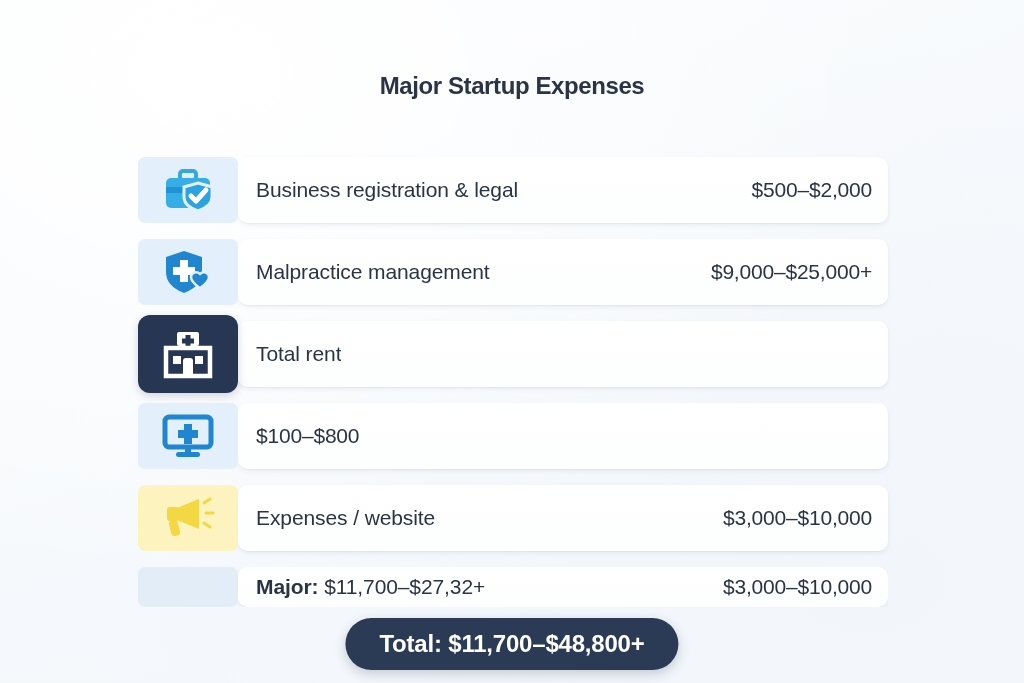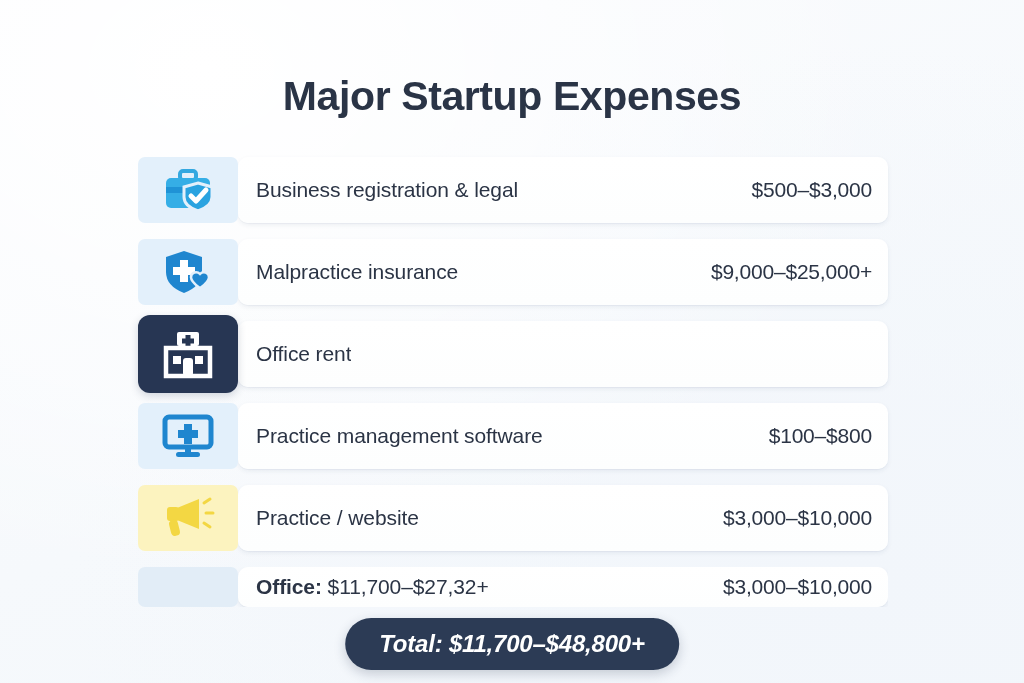--- a/index.html
+++ b/index.html
@@ -23,21 +23,21 @@
       linear-gradient(160deg, #fbfcfe 0%, #f6f9fc 55%, #f3f7fb 100%);
   }
 
   
   .page-title {
     position: absolute;
     top: 72px;
     left: 0;
     width: 1024px;
     text-align: center;
-    font-size: 41px;
+    font-size: 24px;
     font-weight: 700;
     letter-spacing: -0.4px;
     color: #2a3446;
     line-height: 1.2;
   }
 
   
   .rows {
     position: absolute;
     top: 157px;
@@ -130,21 +130,20 @@
     top: 618px;
     background: #2c3b55;
     color: #ffffff;
     font-size: 24px;
     font-weight: 600;
     letter-spacing: -0.2px;
     padding: 12px 34px;
     border-radius: 26px;
     white-space: nowrap;
     box-shadow: 0 4px 12px rgba(30, 45, 75, 0.22);
-    font-style: italic;
   }
 </style>
 </head>
 <body>
 
 <div class="canvas"></div>
 
 <div class="page-title">Major Startup Expenses</div>
 
 <div class="rows">
@@ -154,91 +153,90 @@
       <svg width="56" height="48" viewBox="0 0 56 48">
         <rect x="20" y="5" width="16" height="9" rx="3" fill="none" stroke="#34a8e0" stroke-width="4"></rect>
         <rect x="6" y="12" width="44" height="30" rx="5" fill="#35aee6"></rect>
         <rect x="6" y="21" width="44" height="6" fill="#1f93d6"></rect>
         <path d="M38 17 L52 21 L52 31 Q52 40 38 45 Q24 40 24 31 L24 21 Z" fill="#2aa3e0" stroke="#e3f0fb" stroke-width="3"></path>
         <path d="M31 30 l5 5 l10 -11" fill="none" stroke="#ffffff" stroke-width="5" stroke-linecap="round" stroke-linejoin="round"></path>
       </svg>
     </div>
     <div class="row-card">
       <span class="row-label">Business registration &amp; legal</span>
-      <span class="row-amount">$500–$3,000</span>
+      <span class="row-amount">$500–$2,000</span>
     </div>
   </div>
 
   <div class="row">
     <div class="icon-tile tile-blue">
       <svg width="52" height="48" viewBox="0 0 52 48">
         <path d="M22 3 L40 9 L40 24 Q40 38 22 45 Q4 38 4 24 L4 9 Z" fill="#1f86cf"></path>
         <path d="M18 12 h8 v7 h7 v8 h-7 v7 h-8 v-7 h-7 v-8 h7 z" fill="#ffffff"></path>
         <path d="M38 26 c3.2 -3.4 9 -1.6 9 3.2 c0 4.6 -6 8.6 -9 11 c-3 -2.4 -9 -6.4 -9 -11 c0 -4.8 5.8 -6.6 9 -3.2 z" fill="#1f86cf" stroke="#e3f0fb" stroke-width="2.5"></path>
       </svg>
     </div>
     <div class="row-card">
-      <span class="row-label">Malpractice insurance</span>
+      <span class="row-label">Malpractice management</span>
       <span class="row-amount">$9,000–$25,000+</span>
     </div>
   </div>
 
   <div class="row">
     <div class="icon-tile tile-dark">
       <svg width="56" height="50" viewBox="0 0 56 50">
         <rect x="17" y="3" width="22" height="14" rx="2" fill="#ffffff"></rect>
         <path d="M25.5 6 h5 v3.5 h3.5 v5 h-3.5 v3.5 h-5 v-3.5 h-3.5 v-5 h3.5 z" fill="#273653"></path>
         <path d="M6 19 h44 v28 h-44 z" fill="none" stroke="#ffffff" stroke-width="4.5"></path>
         <rect x="13" y="27" width="8" height="8" fill="#ffffff"></rect>
         <rect x="35" y="27" width="8" height="8" fill="#ffffff"></rect>
         <rect x="23" y="29" width="10" height="18" rx="3" fill="#ffffff"></rect>
       </svg>
     </div>
     <div class="row-card">
-      <span class="row-label">Office rent</span>
+      <span class="row-label">Total rent</span>
     </div>
   </div>
 
   <div class="row">
     <div class="icon-tile tile-blue">
       <svg width="54" height="46" viewBox="0 0 54 46">
         <rect x="4" y="4" width="46" height="30" rx="4" fill="none" stroke="#1f86cf" stroke-width="5"></rect>
         <path d="M23 11 h8 v6 h6 v8 h-6 v6 h-8 v-6 h-6 v-8 h6 z" fill="#1f86cf"></path>
         <rect x="24" y="34" width="6" height="6" fill="#1f86cf"></rect>
         <rect x="15" y="39" width="24" height="5" rx="2.5" fill="#1f86cf"></rect>
       </svg>
     </div>
     <div class="row-card">
-      <span class="row-label">Practice management software</span>
       <span class="row-amount">$100–$800</span>
     </div>
   </div>
 
   <div class="row">
     <div class="icon-tile tile-yellow">
       <svg width="54" height="46" viewBox="0 0 54 46">
         <path d="M38 4 L38 34 L16 25 L16 13 Z" fill="#f3d743"></path>
         <rect x="6" y="12" width="12" height="14" rx="3" fill="#f3d743"></rect>
         <rect x="9" y="25" width="9" height="16" rx="4" fill="#f3d743" transform="rotate(-14 13 33)"></rect>
         <g stroke="#f3d743" stroke-width="3" stroke-linecap="round">
           <line x1="43" y1="8" x2="49" y2="4"></line>
           <line x1="45" y1="18" x2="52" y2="18"></line>
           <line x1="43" y1="28" x2="49" y2="32"></line>
         </g>
       </svg>
     </div>
     <div class="row-card">
-      <span class="row-label">Practice / website</span>
+      <span class="row-label">Expenses / website</span>
       <span class="row-amount">$3,000–$10,000</span>
     </div>
   </div>
 
   <div class="row row-clipped">
     <div class="icon-tile tile-soft"></div>
     <div class="row-card">
-      <span class="row-label"><b>Office:</b><span> $11,700–$27,32+</span></span>
+      <span class="row-label"><b>Major:</b><span> $11,700–$27,32+</span></span>
       <span class="row-amount">$3,000–$10,000</span>
     </div>
   </div>
 
 </div>
 
 <div class="total-pill">Total: $11,700–$48,800+</div>
 
 </body></html>

